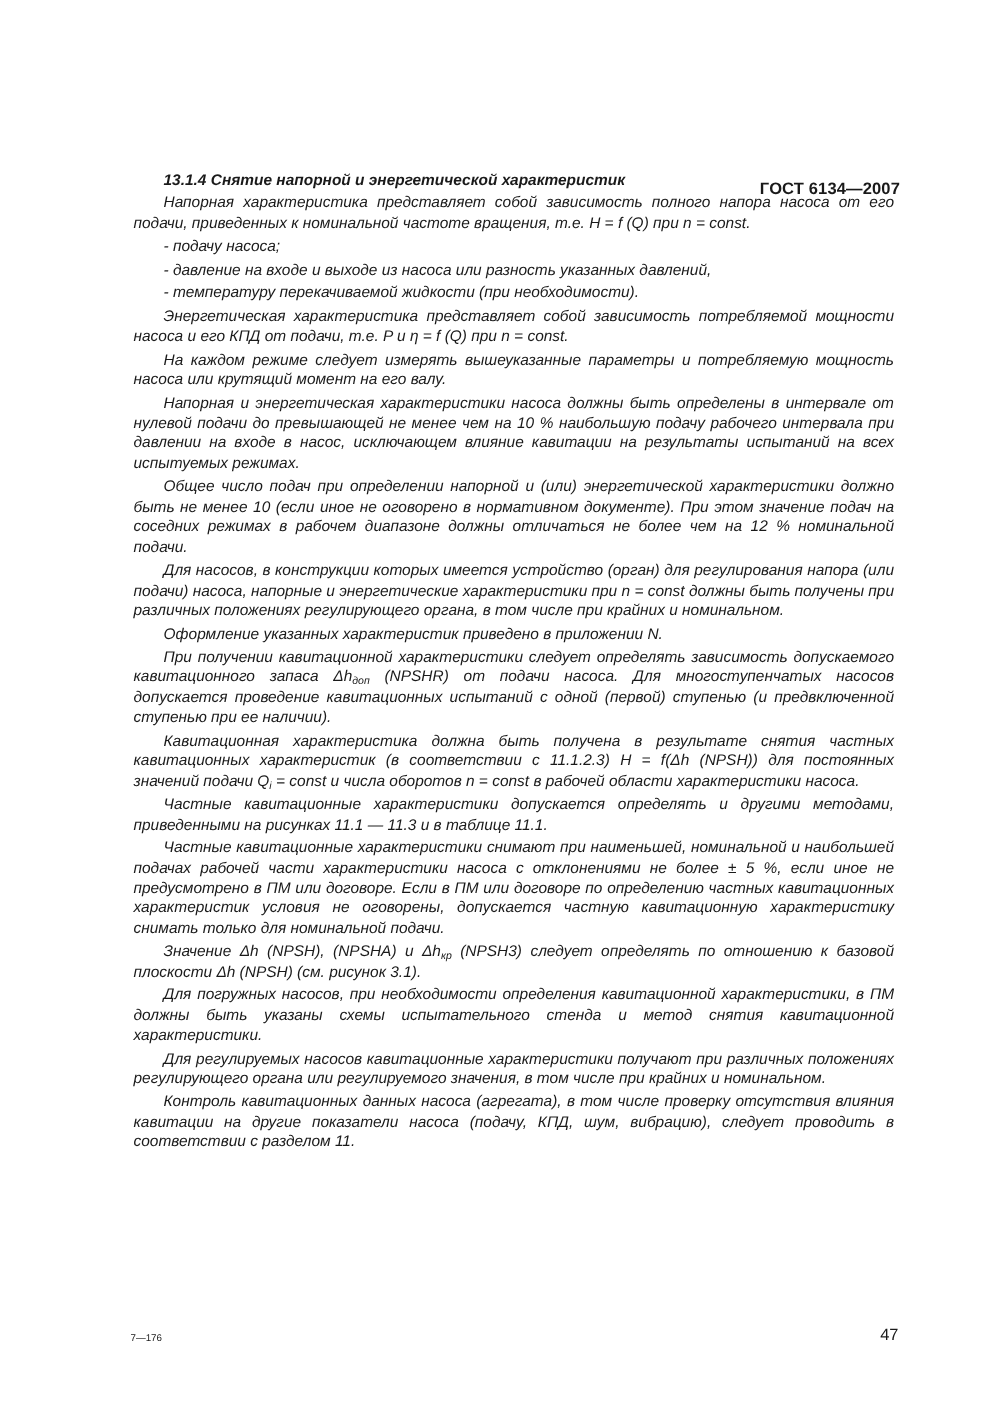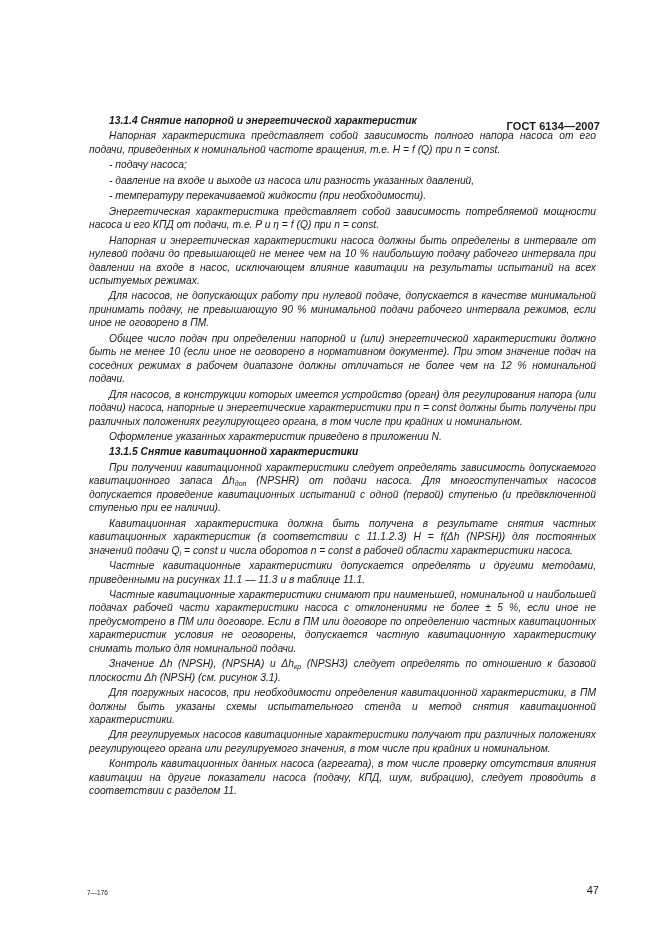--- a/index.html
+++ b/index.html
@@ -19,26 +19,25 @@
 
 <div class="header">ГОСТ 6134—2007</div>
 
 <div class="content" id="content">
     <p class="h">13.1.4 Снятие напорной и энергетической характеристик</p>
     <p class="last">Напорная характеристика представляет собой зависимость полного напора насоса от его подачи, приведенных к номинальной частоте вращения, т.е. H = f (Q) при n = const.</p>
     <p class="li">- подачу насоса;</p>
     <p class="li">- давление на входе и выходе из насоса или разность указанных давлений,</p>
     <p class="li">- температуру  перекачиваемой жидкости (при необходимости).</p>
     <p class="last">Энергетическая характеристика представляет собой зависимость потребляемой мощности насоса и его КПД от подачи, т.е. P и η = f (Q) при n = const.</p>
+    <p class="last">На каждом режиме следует измерять вышеуказанные параметры и потребляемую мощность насоса или крутящий момент на его валу.</p>
     <p class="last">Напорная и энергетическая  характеристики насоса должны быть определены в интервале от нулевой подачи до  превышающей не менее чем на 10 % наибольшую подачу рабочего интервала при давлении на входе в насос, исключающем влияние кавитации на результаты испытаний на всех испытуемых режимах.</p>
-    <p class="last">Для насосов, не допускающих работу при нулевой подаче, допускается в качестве минимальной принимать подачу, не превышающую 90 % минимальной подачи рабочего интервала режимов, если иное не оговорено в ПМ.</p>
     <p class="last">Общее число подач при определении напорной и (или) энергетической характеристики должно быть не менее 10 (если иное не оговорено в нормативном  документе). При этом значение подач  на соседних режимах в рабочем диапазоне должны отличаться не более чем на 12 % номинальной подачи.</p>
     <p class="last">Для насосов, в конструкции которых имеется устройство (орган) для регулирования напора (или подачи) насоса, напорные и энергетические характеристики при n = const должны быть получены при различных положениях регулирующего органа, в том числе при крайних и номинальном.</p>
     <p class="last">Оформление  указанных характеристик приведено  в приложении N.</p>
-    <p class="h">13.1.5 Снятие кавитационной характеристики</p>
     <p class="last">При получении кавитационной характеристики следует определять зависимость  допускаемого кавитационного запаса Δh<sub>доп</sub> (NPSHR) от подачи насоса. Для многоступенчатых насосов допускается проведение кавитационных испытаний с одной (первой) ступенью (и предвключенной ступенью при ее наличии).</p>
     <p class="last">Кавитационная характеристика должна быть получена в результате снятия частных кавитационных характеристик (в соответствии с 11.1.2.3) H = f(Δh (NPSH))  для  постоянных  значений  подачи Q<sub>i</sub> = const и числа оборотов n = const в рабочей области характеристики насоса.</p>
     <p class="last">Частные кавитационные характеристики допускается определять и другими методами, приведенными на рисунках 11.1 — 11.3 и в таблице 11.1.</p>
     <p class="last">Частные кавитационные характеристики снимают при наименьшей, номинальной и наибольшей подачах рабочей части характеристики насоса с отклонениями не более ± 5 %, если иное не предусмотрено в ПМ или договоре. Если в ПМ или договоре по определению частных кавитационных характеристик условия не оговорены, допускается  частную кавитационную характеристику снимать только для номинальной подачи.</p>
     <p class="last">Значение Δh (NPSH), (NPSHA) и Δh<sub>кр</sub> (NPSH3) следует определять по отношению к базовой плоскости Δh (NPSH) (см. рисунок 3.1).</p>
     <p class="last">Для погружных насосов, при необходимости определения кавитационной характеристики, в ПМ должны  быть  указаны  схемы  испытательного  стенда и метод  снятия  кавитационной  характеристики.</p>
     <p class="last">Для регулируемых насосов кавитационные характеристики  получают при различных положениях регулирующего органа или  регулируемого значения, в том числе при крайних и номинальном.</p>
     <p class="last">Контроль кавитационных данных насоса (агрегата), в том числе проверку отсутствия влияния кавитации на другие показатели насоса (подачу, КПД, шум, вибрацию), следует  проводить в соответствии с разделом 11.</p>
   </div>
 

